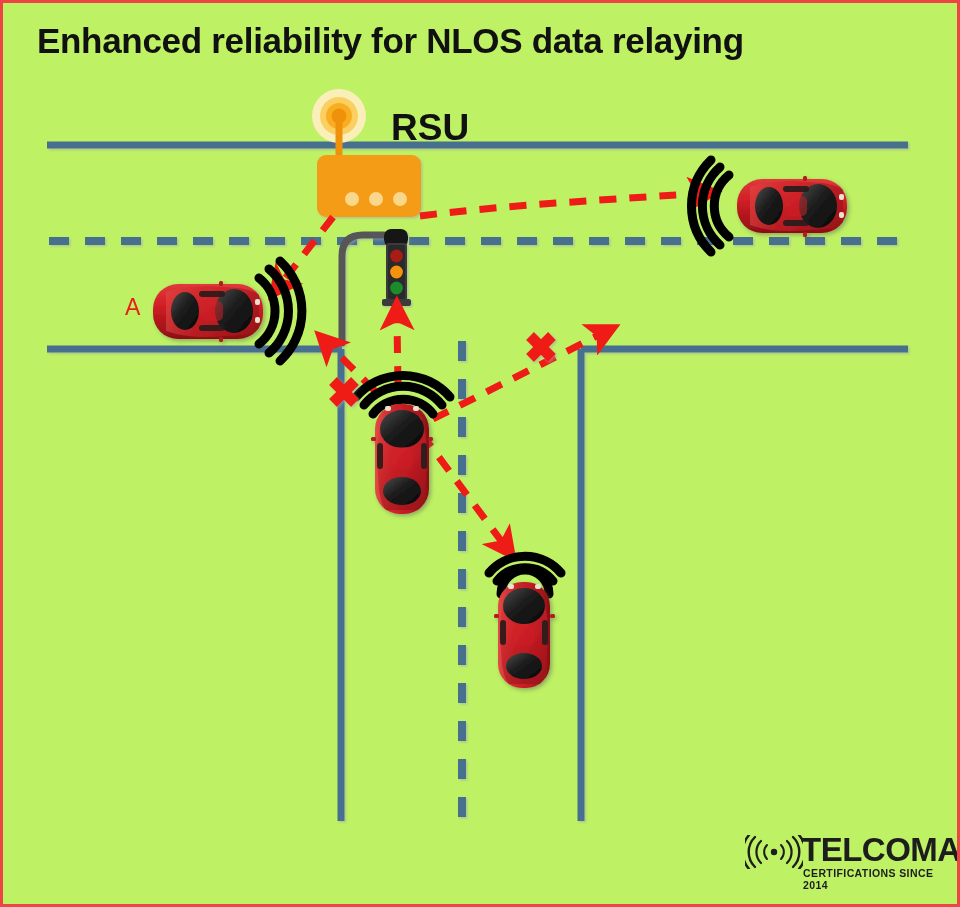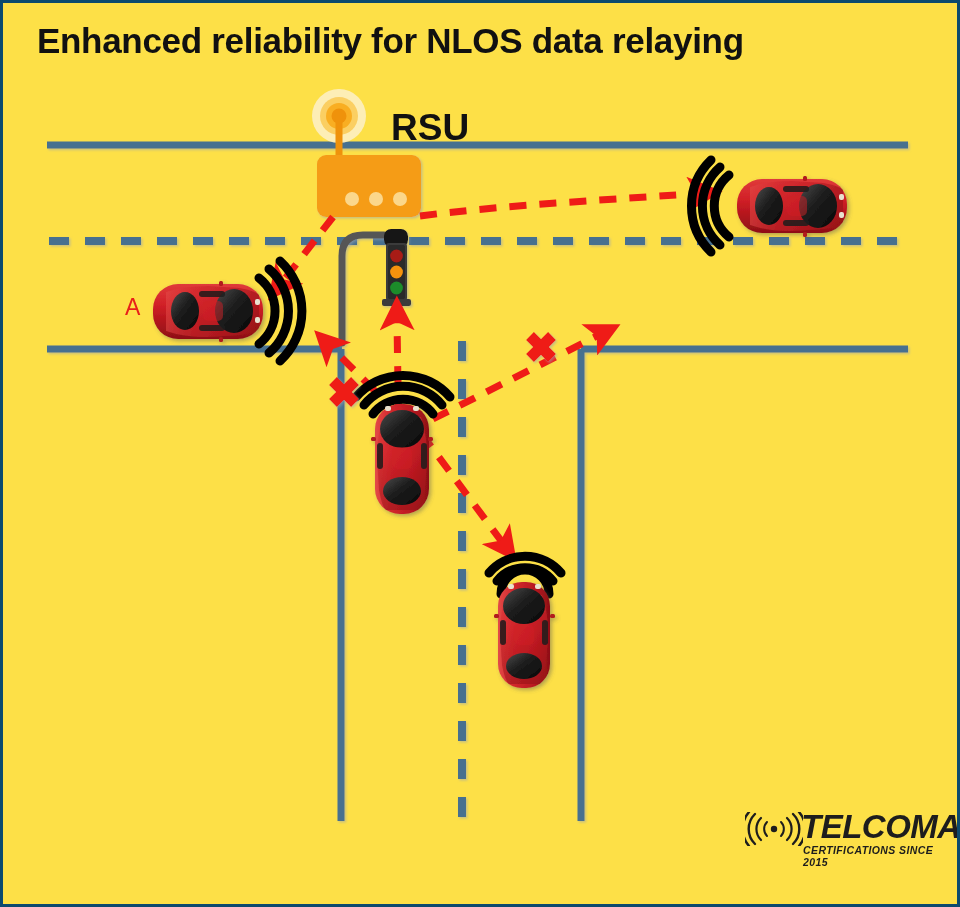--- a/index.html
+++ b/index.html
@@ -7,22 +7,22 @@
     padding: 0;
     background: #ffffff;
   }
   body {
     font-family: "Liberation Sans", sans-serif;
   }
   #canvas {
     position: relative;
     width: 960px;
     height: 907px;
-    background: #fde047;
-    border: 3px solid #0c4a6e;
+    background: #bef264;
+    border: 3px solid #ef4444;
     box-sizing: border-box;
     overflow: hidden;
   }
   #title {
     position: absolute;
     left: 34px;
     top: 18px;
     font-size: 35px;
     font-weight: bold;
     color: #111111;
@@ -50,24 +50,23 @@
     left: 0;
     top: 0;
     width: 960px;
     height: 907px;
     overflow: visible;
   }
   
   #logo {
     position: absolute;
     left: 742px;
-    top: 807px;
+    top: 830px;
     width: 208px;
     height: 52px;
-    font-style: italic;
   }
   #logo-text {
     position: absolute;
     left: 56px;
     top: 0px;
     font-size: 33px;
     font-weight: bold;
     color: #1d1d1d;
     letter-spacing: -0.5px;
     line-height: 34px;
@@ -297,16 +296,16 @@
         <path d="M36,10 A10,10 0 0 1 36,24" stroke-width="2"></path>
         <path d="M16,6 A15.5,15.5 0 0 0 16,28" stroke-width="2.2"></path>
         <path d="M42,6 A15.5,15.5 0 0 1 42,28" stroke-width="2.2"></path>
         <path d="M10,2 A21,21 0 0 0 10,32" stroke-width="2.4"></path>
         <path d="M48,2 A21,21 0 0 1 48,32" stroke-width="2.4"></path>
         <path d="M4,0 A26,26 0 0 0 4,34" stroke-width="2.4"></path>
         <path d="M54,0 A26,26 0 0 1 54,34" stroke-width="2.4"></path>
       </g>
     </svg>
     <div id="logo-text">TELCOMA</div>
-    <div id="logo-sub">CERTIFICATIONS SINCE 2015</div>
+    <div id="logo-sub">CERTIFICATIONS SINCE 2014</div>
   </div>
 
 </div>
 
 </body></html>

